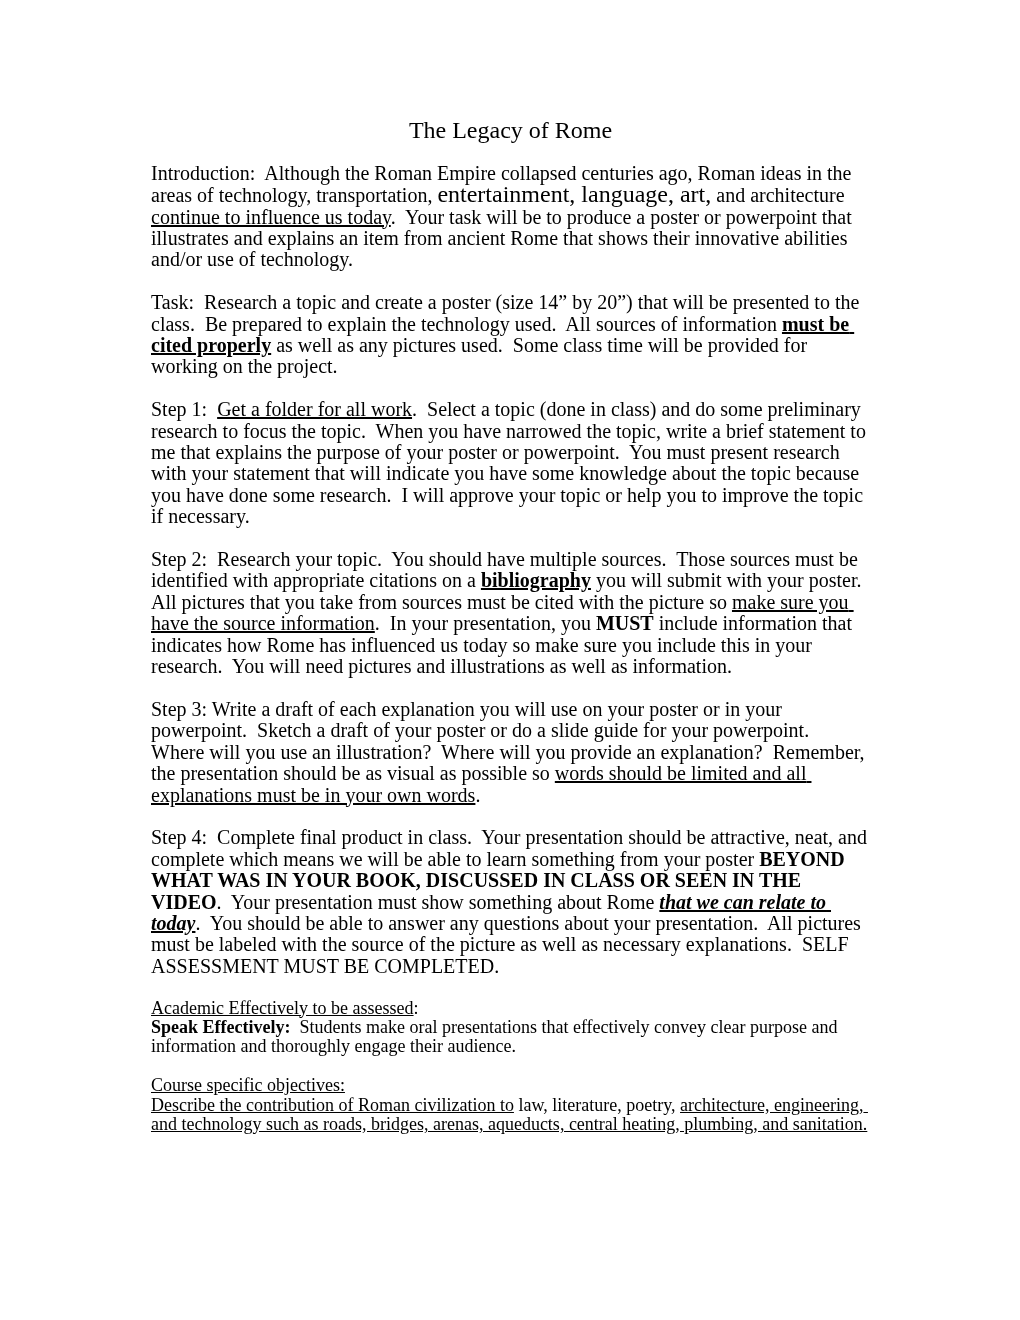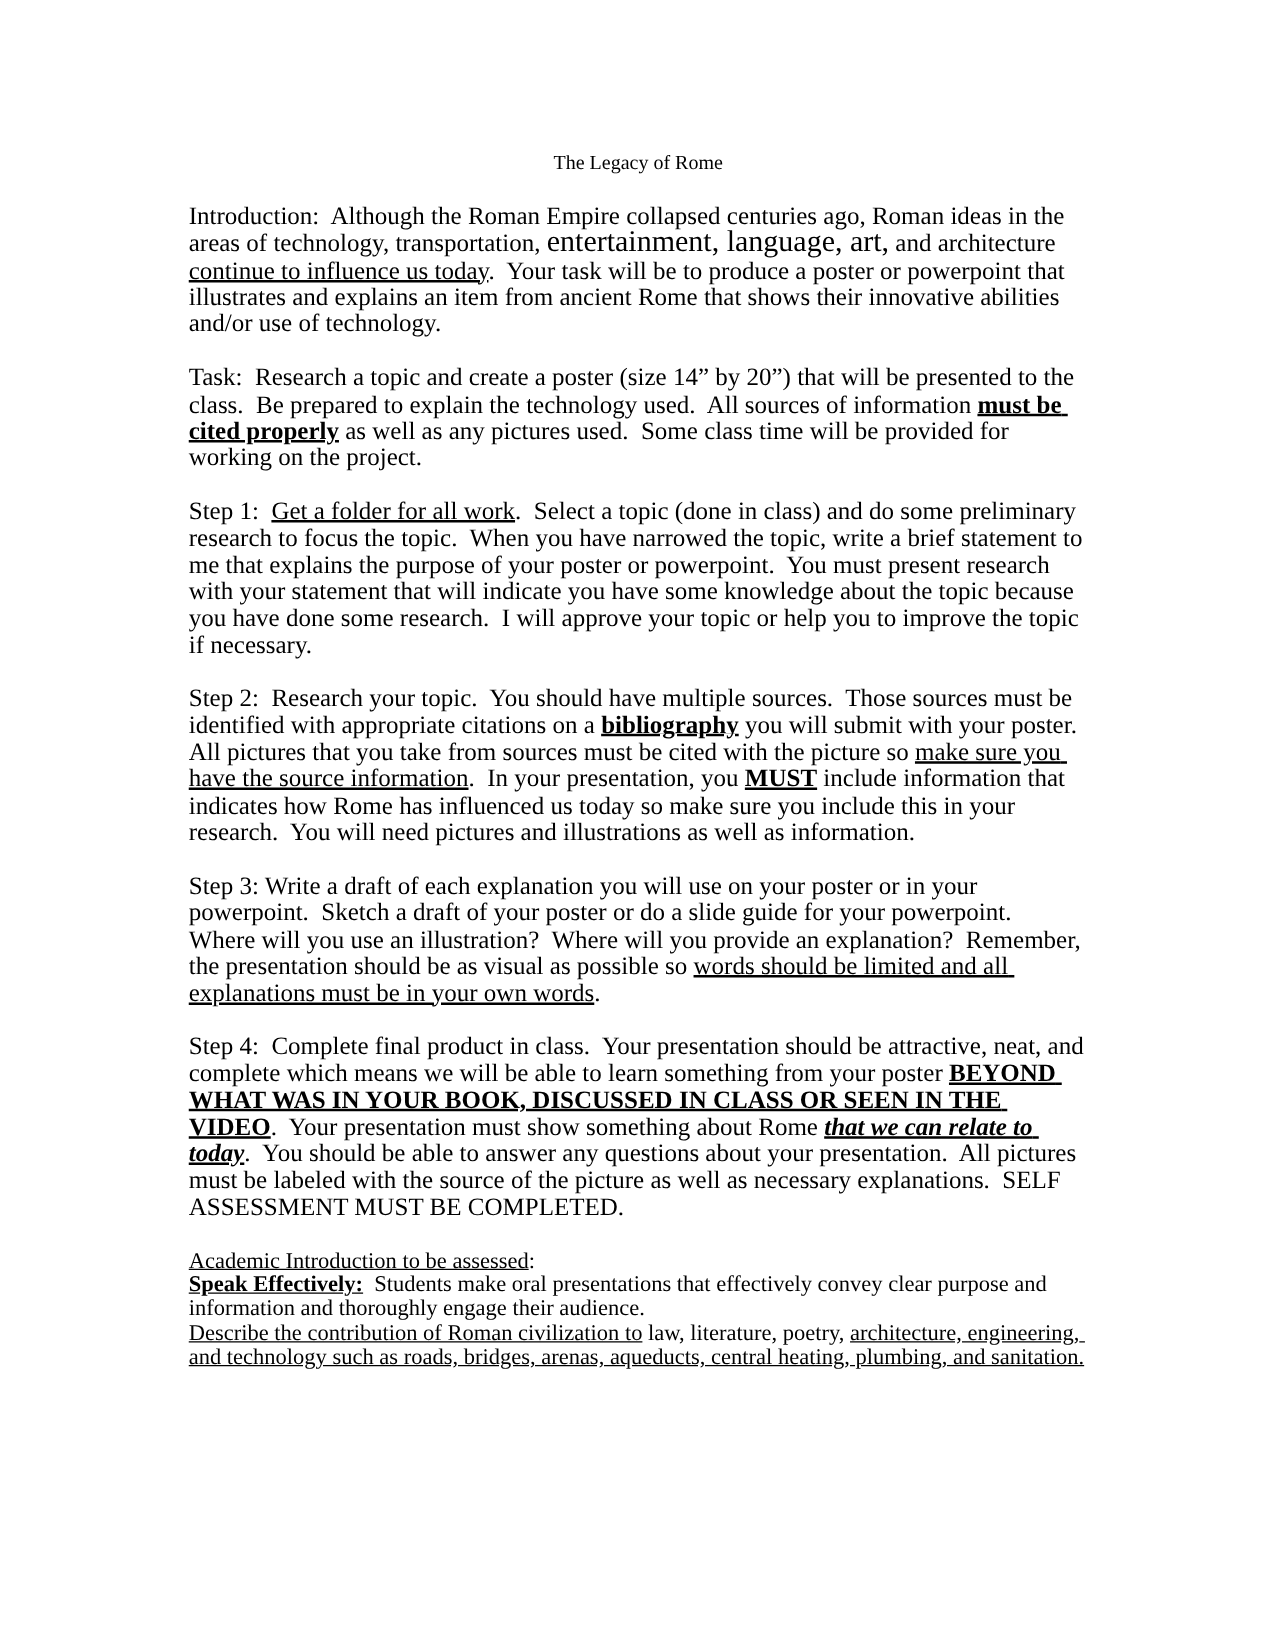--- a/index.html
+++ b/index.html
@@ -16,21 +16,21 @@
     font-family: "Liberation Serif", "DejaVu Serif", serif;
     overflow: hidden;
   }
   .content {
     position: absolute;
     top: 120px;
     left: 151px;
     width: 719px;
   }
   .title {
-    font-size: 16px;
+    font-size: 24px;
     line-height: 21.4px;
     text-align: center;
     margin: 0 0 21.4px 0;
     white-space: pre-wrap;
   }
   p.para {
     margin: 0;
     white-space: pre-wrap;
   }
   p.para.body {
@@ -39,36 +39,37 @@
     margin-bottom: 21.4px;
   }
   p.para.small {
     font-size: 18px;
     line-height: 19.4px;
     margin-bottom: 0;
   }
   p.para.space-before {
     margin-top: 19.4px;
   }
-  .run.b { font-weight: bold; text-decoration: underline; }
+  .run.b { font-weight: bold; }
   .run.u { text-decoration: underline; margin-top: 20px; }
   .run.i { font-style: italic; }
   .run.big { font-size: 24px; }
 </style>
 </head>
 <body>
 
 <div class="page">
   <div class="content">
     <div class="title">The Legacy of Rome</div>
     <div>
         <p class="para body"><span class="run">Introduction:  Although the Roman Empire collapsed centuries ago, Roman ideas in the areas of technology, transportation, </span><span class="run big">entertainment, language, art,</span><span class="run"> and architecture </span><span class="run u">continue to influence us today</span><span class="run">.  Your task will be to produce a poster or powerpoint that illustrates and explains an item from ancient Rome that shows their innovative abilities and/or use of technology.</span></p>
         <p class="para body"><span class="run">Task:  Research a topic and create a poster (size 14” by 20”) that will be presented to the class.  Be prepared to explain the technology used.  All sources of information </span><span class="run b u">must be cited properly</span><span class="run"> as well as any pictures used.  Some class time will be provided for working on the project.</span></p>
         <p class="para body"><span class="run">Step 1:  </span><span class="run u">Get a folder for all work</span><span class="run">.  Select a topic (done in class) and do some preliminary research to focus the topic.  When you have narrowed the topic, write a brief statement to me that explains the purpose of your poster or powerpoint.  You must present research with your statement that will indicate you have some knowledge about the topic because you have done some research.  I will approve your topic or help you to improve the topic if necessary.</span></p>
         <p class="para body"><span class="run">Step 2:  Research your topic.  You should have multiple sources.  Those sources must be identified with appropriate citations on a </span><span class="run b u">bibliography</span><span class="run"> you will submit with your poster.  All pictures that you take from sources must be cited with the picture so </span><span class="run u">make sure you have the source information</span><span class="run">.  In your presentation, you </span><span class="run b">MUST</span><span class="run"> include information that indicates how Rome has influenced us today so make sure you include this in your research.  You will need pictures and illustrations as well as information.</span></p>
         <p class="para body"><span class="run">Step 3: Write a draft of each explanation you will use on your poster or in your powerpoint.  Sketch a draft of your poster or do a slide guide for your powerpoint.  Where will you use an illustration?  Where will you provide an explanation?  Remember, the presentation should be as visual as possible so </span><span class="run u">words should be limited and all explanations must be in your own words</span><span class="run">.</span></p>
         <p class="para body"><span class="run">Step 4:  Complete final product in class.  Your presentation should be attractive, neat, and complete which means we will be able to learn something from your poster </span><span class="run b">BEYOND WHAT WAS IN YOUR BOOK, DISCUSSED IN CLASS OR SEEN IN THE VIDEO</span><span class="run">.  Your presentation must show something about Rome </span><span class="run b u i">that we can relate to today</span><span class="run">.  You should be able to answer any questions about your presentation.  All pictures must be labeled with the source of the picture as well as necessary explanations.  SELF ASSESSMENT MUST BE COMPLETED.</span></p>
-        <p class="para small"><span class="run u">Academic Introduction to be assessed</span><span class="run">:</span></p>
+        <p class="para small"><span class="run u">Academic Effectively to be assessed</span><span class="run">:</span></p>
         <p class="para small"><span class="run b">Speak Effectively:</span><span class="run">  Students make oral presentations that effectively convey clear purpose and information and thoroughly engage their audience.</span></p>
+        <p class="para small space-before"><span class="run u">Course specific objectives:</span></p>
         <p class="para small"><span class="run u">Describe the contribution of Roman civilization to</span><span class="run"> law, literature, poetry, </span><span class="run u">architecture, engineering, and technology such as roads, bridges, arenas, aqueducts, central heating, plumbing, and sanitation.</span></p>
       </div>
   </div>
 </div>
 
 </body></html>

